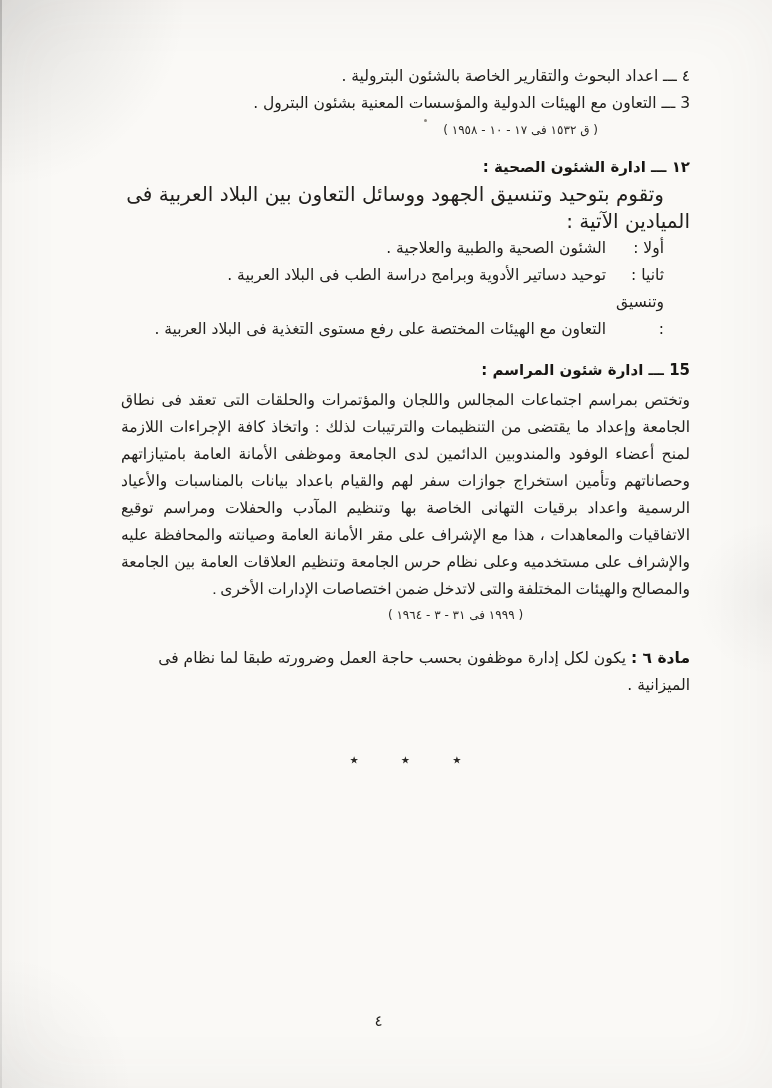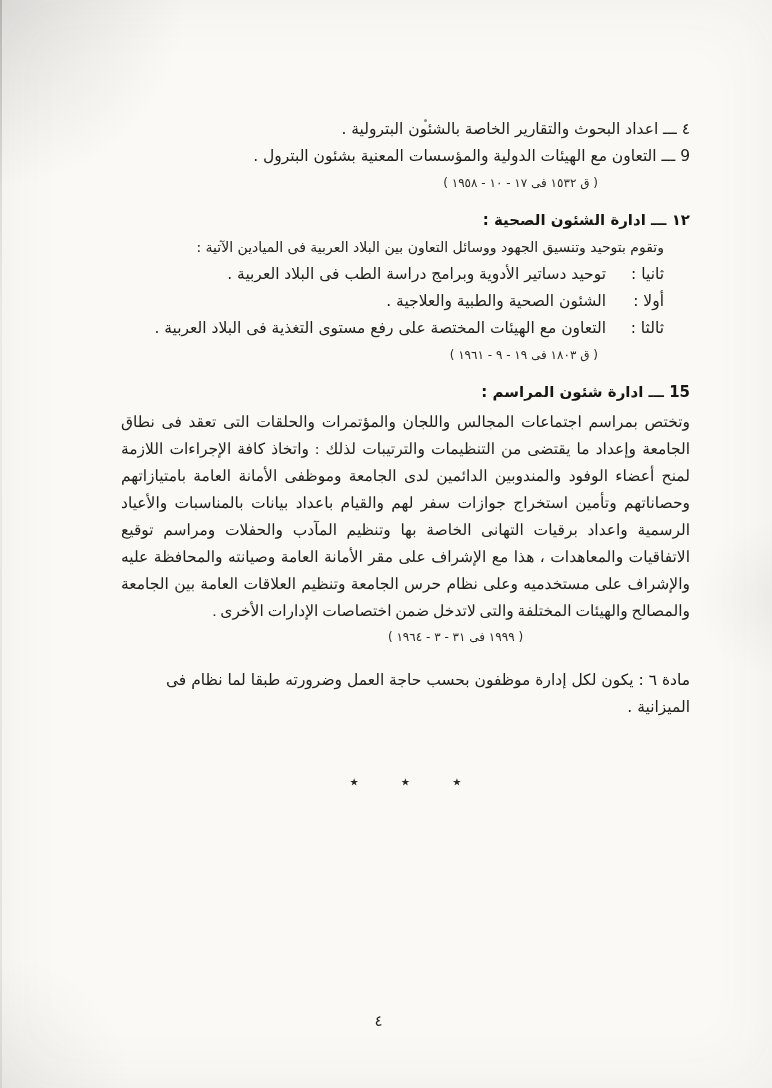--- a/index.html
+++ b/index.html
@@ -17,21 +17,21 @@
       radial-gradient(circle at 0% 100%, rgba(0,0,0,0.05), transparent 10%),
       radial-gradient(circle at 100% 55%, rgba(0,0,0,0.04), transparent 8%),
       #faf9f6;
     box-shadow: inset 0 0 70px rgba(80,75,65,0.06);
     overflow: hidden;
     font-family: "DejaVu Sans", sans-serif;
     color: #22201d;
     direction: rtl;
   }
   .content {
-    padding: 116px 82px 0 85px;
+    padding: 63px 82px 0 85px;
     direction: rtl;
     margin-left: 36px;
   }
   p { margin: 0; }
 
   .task-item {
     font-size: 15.5px;
     line-height: 27px;
     text-align: right;
   }
@@ -49,21 +49,21 @@
     padding-left: 100px;
   }
   .section-heading {
     font-size: 15px;
     font-weight: bold;
     line-height: 27px;
     margin-top: 14px;
     color: #181613;
   }
   .lead-line {
-    font-size: 14px;
+    font-size: 20px;
     line-height: 27px;
     text-indent: 26px;
   }
   .ranked-item {
     font-size: 15.5px;
     line-height: 27px;
     padding-right: 26px;
   }
   .ranked-label {
     display: inline-block;
@@ -75,21 +75,21 @@
     margin-top: 2px;
     text-align: justify;
     font-family: Liberation Serif, serif;
   }
   .article-line {
     font-size: 15.5px;
     line-height: 27px;
     margin-top: 20px;
   }
   .article-label {
-    font-weight: normal;
+    font-weight: bold;
     color: #181613;
   }
   .stars-row {
     margin-top: 50px;
     text-align: center;
     font-size: 17px;
     letter-spacing: 0;
     color: #2a2825;
   }
   .stars-row span {
@@ -126,37 +126,36 @@
 <body>
 
 <div class="page">
   <div class="scan-edge-line"></div>
   <div class="scan-speck"></div>
 
   <div class="content">
 
     <div>
       <p class="task-item">٤ ـــ اعداد البحوث والتقارير الخاصة بالشئون البترولية .</p>
-      <p class="task-item">9 ـــ التعاون مع الهيئات الدولية والمؤسسات المعنية بشئون البترول .</p>
+      <p class="task-item">3 ـــ التعاون مع الهيئات الدولية والمؤسسات المعنية بشئون البترول .</p>
       <p class="citation">( ق ١٥٣٢ فى ١٧ - ١٠ - ١٩٥٨ )</p>
     </div>
 
     <div>
       <p class="section-heading">١٢ ـــ ادارة الشئون الصحية :</p>
       <p class="lead-line">وتقوم بتوحيد وتنسيق الجهود ووسائل التعاون بين البلاد العربية فى الميادين الآتية :</p>
       <p class="ranked-item">
+        <span class="ranked-label">أولا :</span><span>الشئون الصحية والطبية والعلاجية .</span>
+      </p>
+      <p class="ranked-item">
         <span class="ranked-label">ثانيا :</span><span>توحيد دساتير الأدوية وبرامج دراسة الطب فى البلاد العربية .</span>
       </p>
       <p class="ranked-item">
-        <span class="ranked-label">أولا :</span><span>الشئون الصحية والطبية والعلاجية .</span>
+        <span class="ranked-label">وتنسيق :</span><span>التعاون مع الهيئات المختصة على رفع مستوى التغذية فى البلاد العربية .</span>
       </p>
-      <p class="ranked-item">
-        <span class="ranked-label">ثالثا :</span><span>التعاون مع الهيئات المختصة على رفع مستوى التغذية فى البلاد العربية .</span>
-      </p>
-      <p class="citation">( ق ١٨٠٣ فى ١٩ - ٩ - ١٩٦١ )</p>
     </div>
 
     <div>
       <p class="section-heading">15 ـــ ادارة شئون المراسم :</p>
       <p class="body-paragraph">وتختص بمراسم اجتماعات المجالس واللجان والمؤتمرات والحلقات التى تعقد فى نطاق الجامعة وإعداد ما يقتضى من التنظيمات والترتيبات لذلك : واتخاذ كافة الإجراءات اللازمة لمنح أعضاء الوفود والمندوبين الدائمين لدى الجامعة وموظفى الأمانة العامة بامتيازاتهم وحصاناتهم وتأمين استخراج جوازات سفر لهم والقيام باعداد بيانات بالمناسبات والأعياد الرسمية واعداد برقيات التهانى الخاصة بها وتنظيم المآدب والحفلات ومراسم توقيع الاتفاقيات والمعاهدات ، هذا مع الإشراف على مقر الأمانة العامة وصيانته والمحافظة عليه والإشراف على مستخدميه وعلى نظام حرس الجامعة وتنظيم العلاقات العامة بين الجامعة والمصالح والهيئات المختلفة والتى لاتدخل ضمن اختصاصات الإدارات الأخرى .</p>
       <p class="citation left-side">( ١٩٩٩ فى ٣١ - ٣ - ١٩٦٤ )</p>
     </div>
 
     <p class="article-line">
       <span class="article-label">مادة ٦ :</span>

